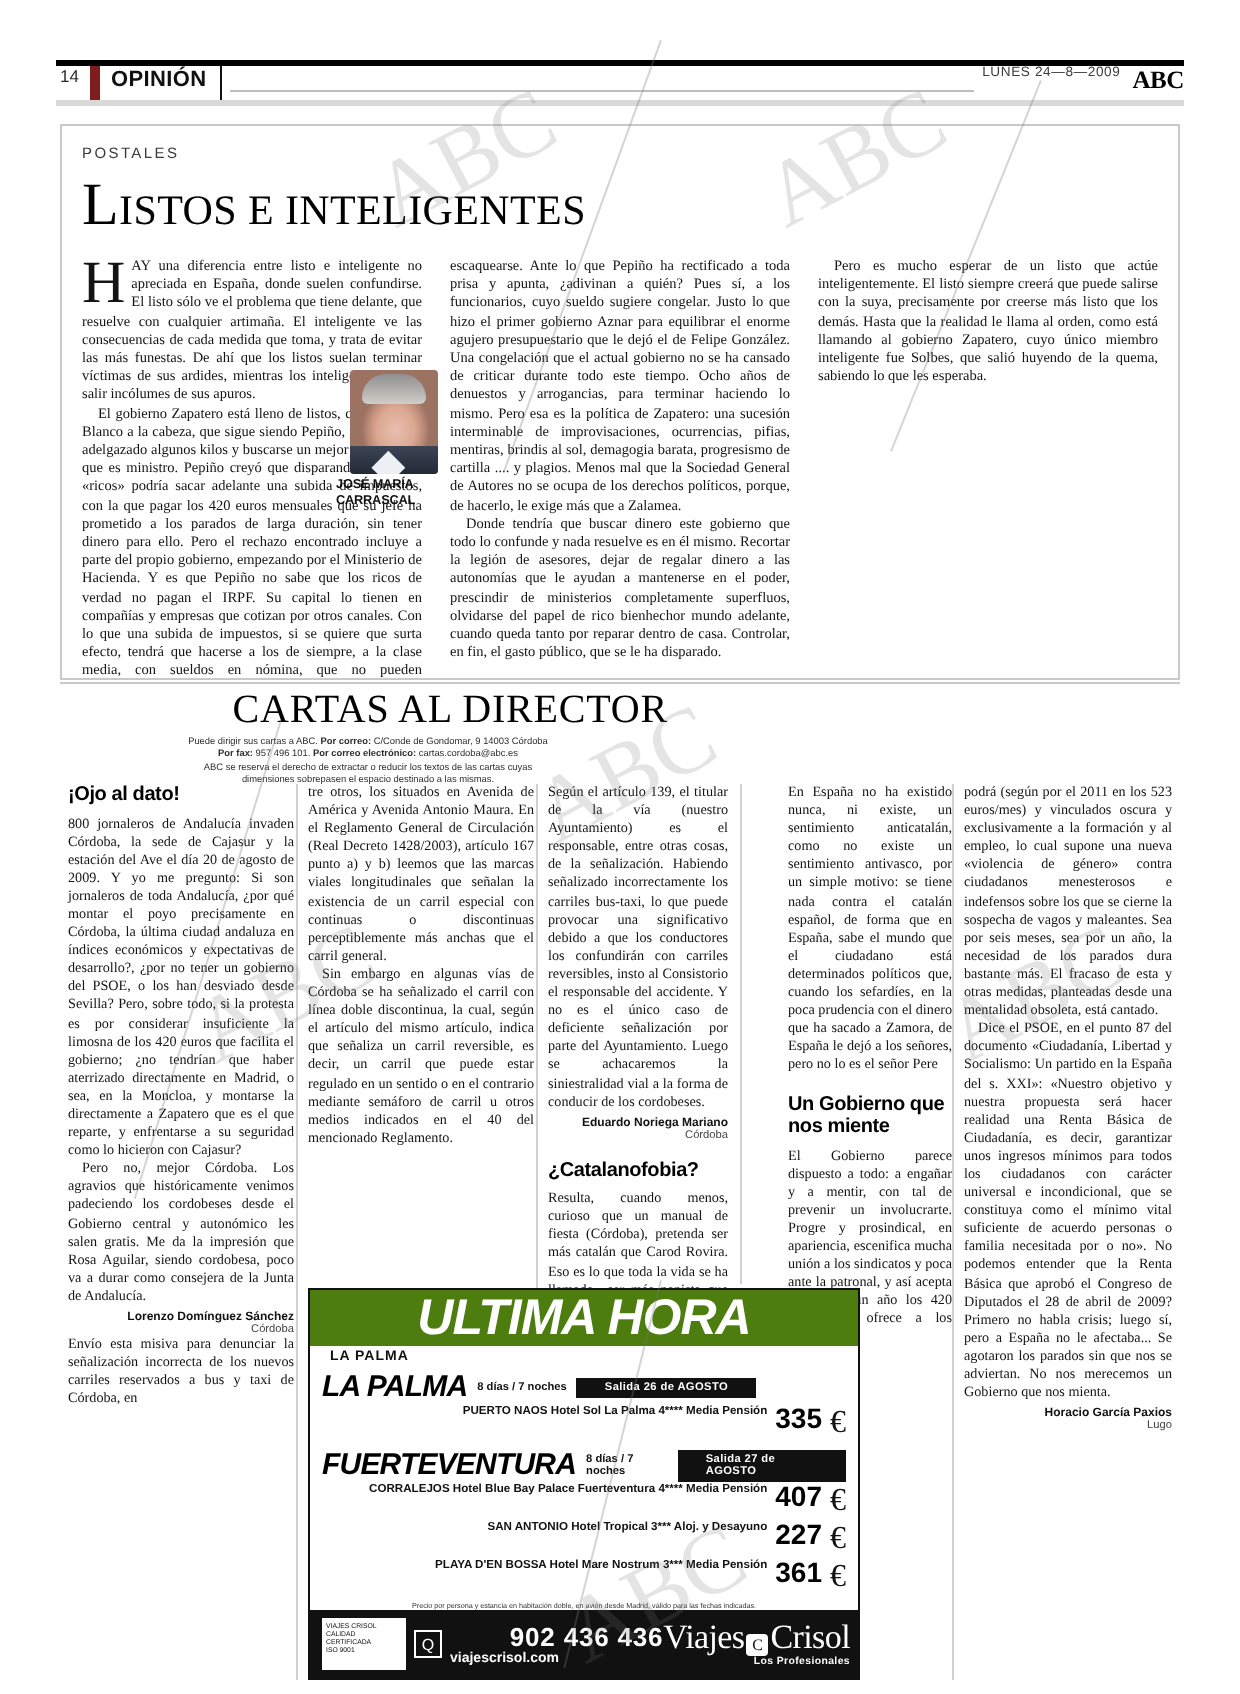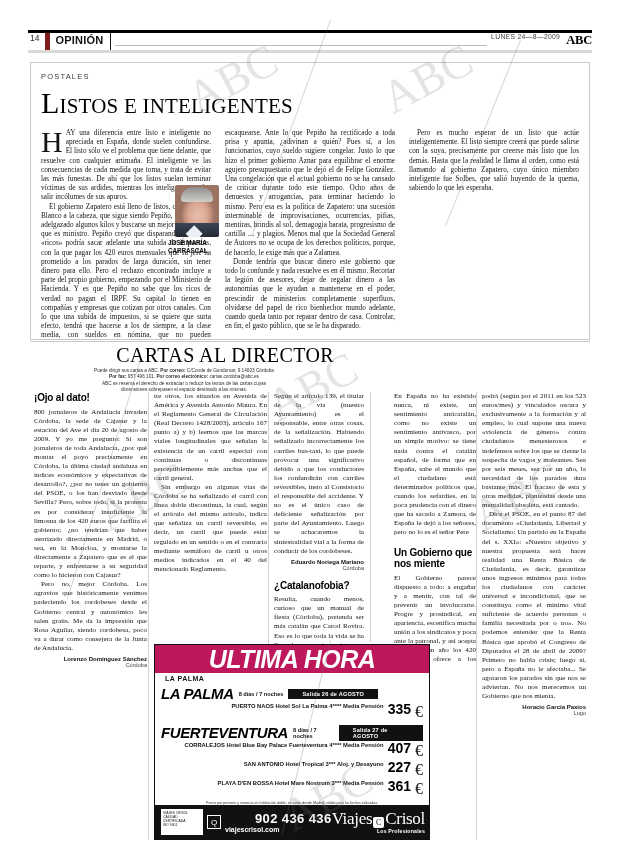--- a/index.html
+++ b/index.html
@@ -165,21 +165,21 @@
     position:absolute; top:0; width:1px; height:448px; background:#d2d2d2;
   }
 
   
   .ad {
     position:absolute; left:154px; top:644px; width:276px; height:196px;
     background:#ffffff; border:1px solid #111;
     overflow:hidden;
   }
   .ad-top {
-    height:28px; background:#be185d; color:#fff;
+    height:28px; background:#4d7c0f; color:#fff;
     display:flex; align-items:center; justify-content:center;
     font-family:"Liberation Sans", sans-serif;
     font-weight:bold; font-style:italic; font-size:25px; letter-spacing:-.5px;
   }
   .ad-sub {
     position:absolute; left:10px; top:30px;
     font-family:"Liberation Sans", sans-serif;
     font-weight:bold; font-size:7px; color:#111; letter-spacing:.5px;
   }
   .offer { position:relative; margin:0 6px; }
@@ -315,20 +315,21 @@
     <div class="vrule" style="left:238px;"></div>
     <div class="vrule" style="left:340px;height:250px;"></div>
     <div class="vrule" style="left:446px;"></div>
 
     <div class="lcol c1">
       <div class="letter-h">¡Ojo al dato!</div>
       <p class="ltext first">800 jornaleros de Andalucía invaden Córdoba, la sede de Cajasur y la estación del Ave el día 20 de agosto de 2009. Y yo me pregunto: Si son jornaleros de toda Andalucía, ¿por qué montar el poyo precisamente en Córdoba, la última ciudad andaluza en índices económicos y expectativas de desarrollo?, ¿por no tener un gobierno del PSOE, o los han desviado desde Sevilla? Pero, sobre todo, si la protesta es por considerar insuficiente la limosna de los 420 euros que facilita el gobierno; ¿no tendrían que haber aterrizado directamente en Madrid, o sea, en la Moncloa, y montarse la directamente a Zapatero que es el que reparte, y enfrentarse a su seguridad como lo hicieron con Cajasur?</p>
       <p class="ltext">Pero no, mejor Córdoba. Los agravios que históricamente venimos padeciendo los cordobeses desde el Gobierno central y autonómico les salen gratis. Me da la impresión que Rosa Aguilar, siendo cordobesa, poco va a durar como consejera de la Junta de Andalucía.</p>
       <div class="sig">Lorenzo Domínguez Sánchez</div>
       <div class="sig-city">Córdoba</div>
+      <p class="ltext first">Envío esta misiva para denunciar la señalización incorrecta de los nuevos carriles reservados a bus y taxi de Córdoba, en</p>
     </div>
 
     <div class="lcol c2">
       <p class="ltext first">tre otros, los situados en Avenida de América y Avenida Antonio Maura. En el Reglamento General de Circulación (Real Decreto 1428/2003), artículo 167 punto a) y b) leemos que las marcas viales longitudinales que señalan la existencia de un carril especial con continuas o discontinuas perceptiblemente más anchas que el carril general.</p>
       <p class="ltext">Sin embargo en algunas vías de Córdoba se ha señalizado el carril con línea doble discontinua, la cual, según el artículo del mismo artículo, indica que señaliza un carril reversible, es decir, un carril que puede estar regulado en un sentido o en el contrario mediante semáforo de carril u otros medios indicados en el 40 del mencionado Reglamento.</p>
     </div>
 
     <div class="lcol c3">
       <p class="ltext first">Según el artículo 139, el titular de la vía (nuestro Ayuntamiento) es el responsable, entre otras cosas, de la señalización. Habiendo señalizado incorrectamente los carriles bus-taxi, lo que puede provocar una significativo debido a que los conductores los confundirán con carriles reversibles, insto al Consistorio el responsable del accidente. Y no es el único caso de deficiente señalización por parte del Ayuntamiento. Luego se achacaremos la siniestralidad vial a la forma de conducir de los cordobeses.</p>
       <div class="sig">Eduardo Noriega Mariano</div>

